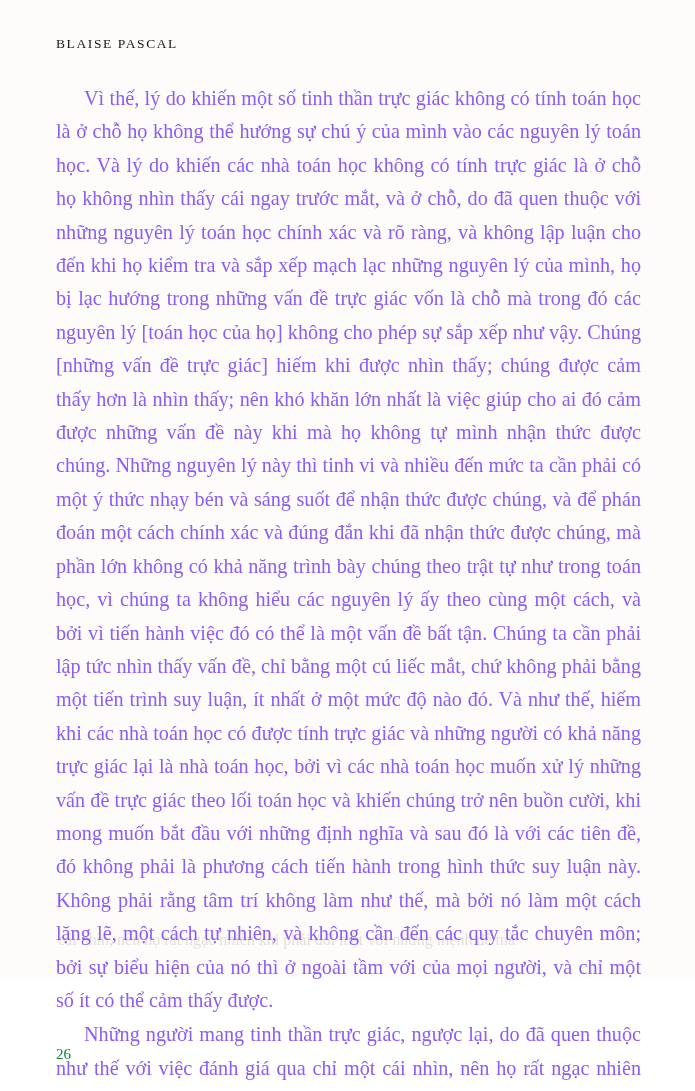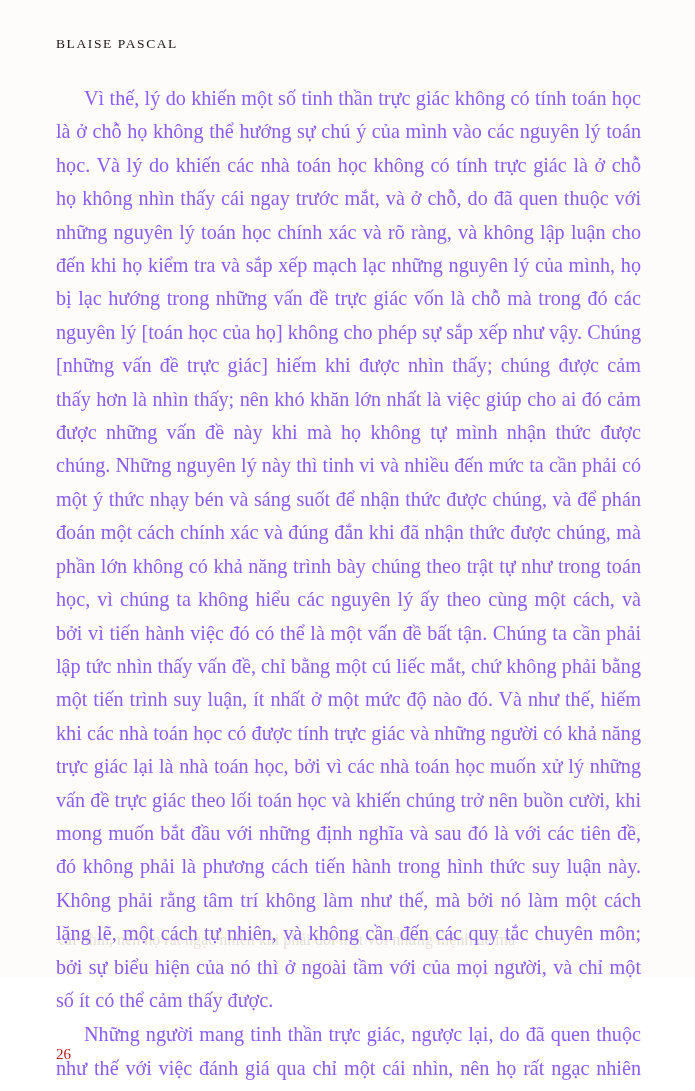--- a/index.html
+++ b/index.html
@@ -50,21 +50,21 @@
     margin-top: 1px;
   }
   .para.indent {
     text-indent: 28px;
   }
   .folio {
     position: absolute;
     left: 56px;
     top: 1046px;
     font-size: 15px;
-    color: #b91c1c;
+    color: #15803d;
     font-family: "Liberation Serif", serif;
   }
   
   .showthrough {
     position: absolute;
     left: 58px;
     top: 930px;
     width: 580px;
     font-size: 16px;
     line-height: 20px;

